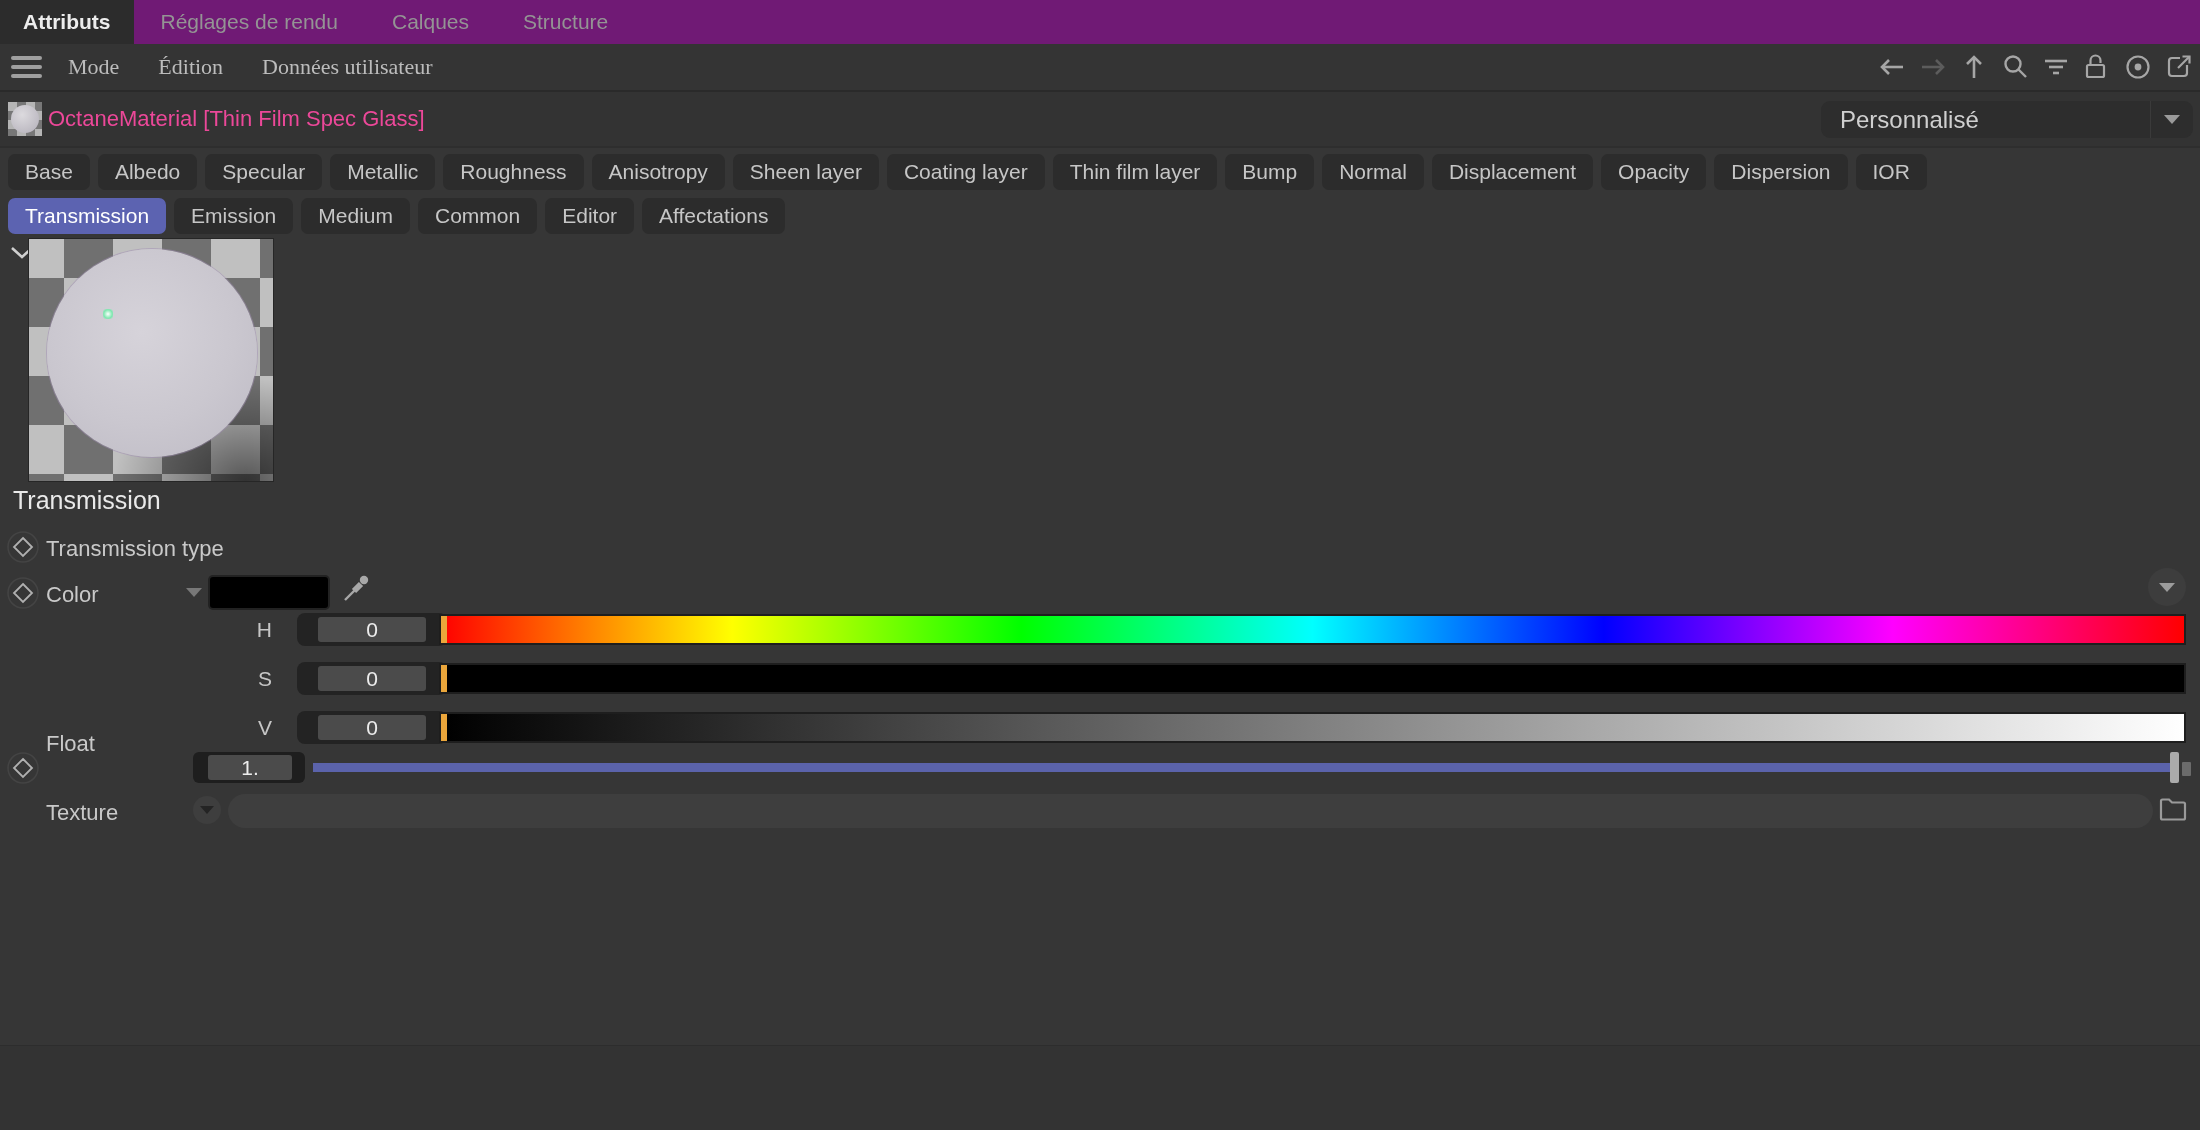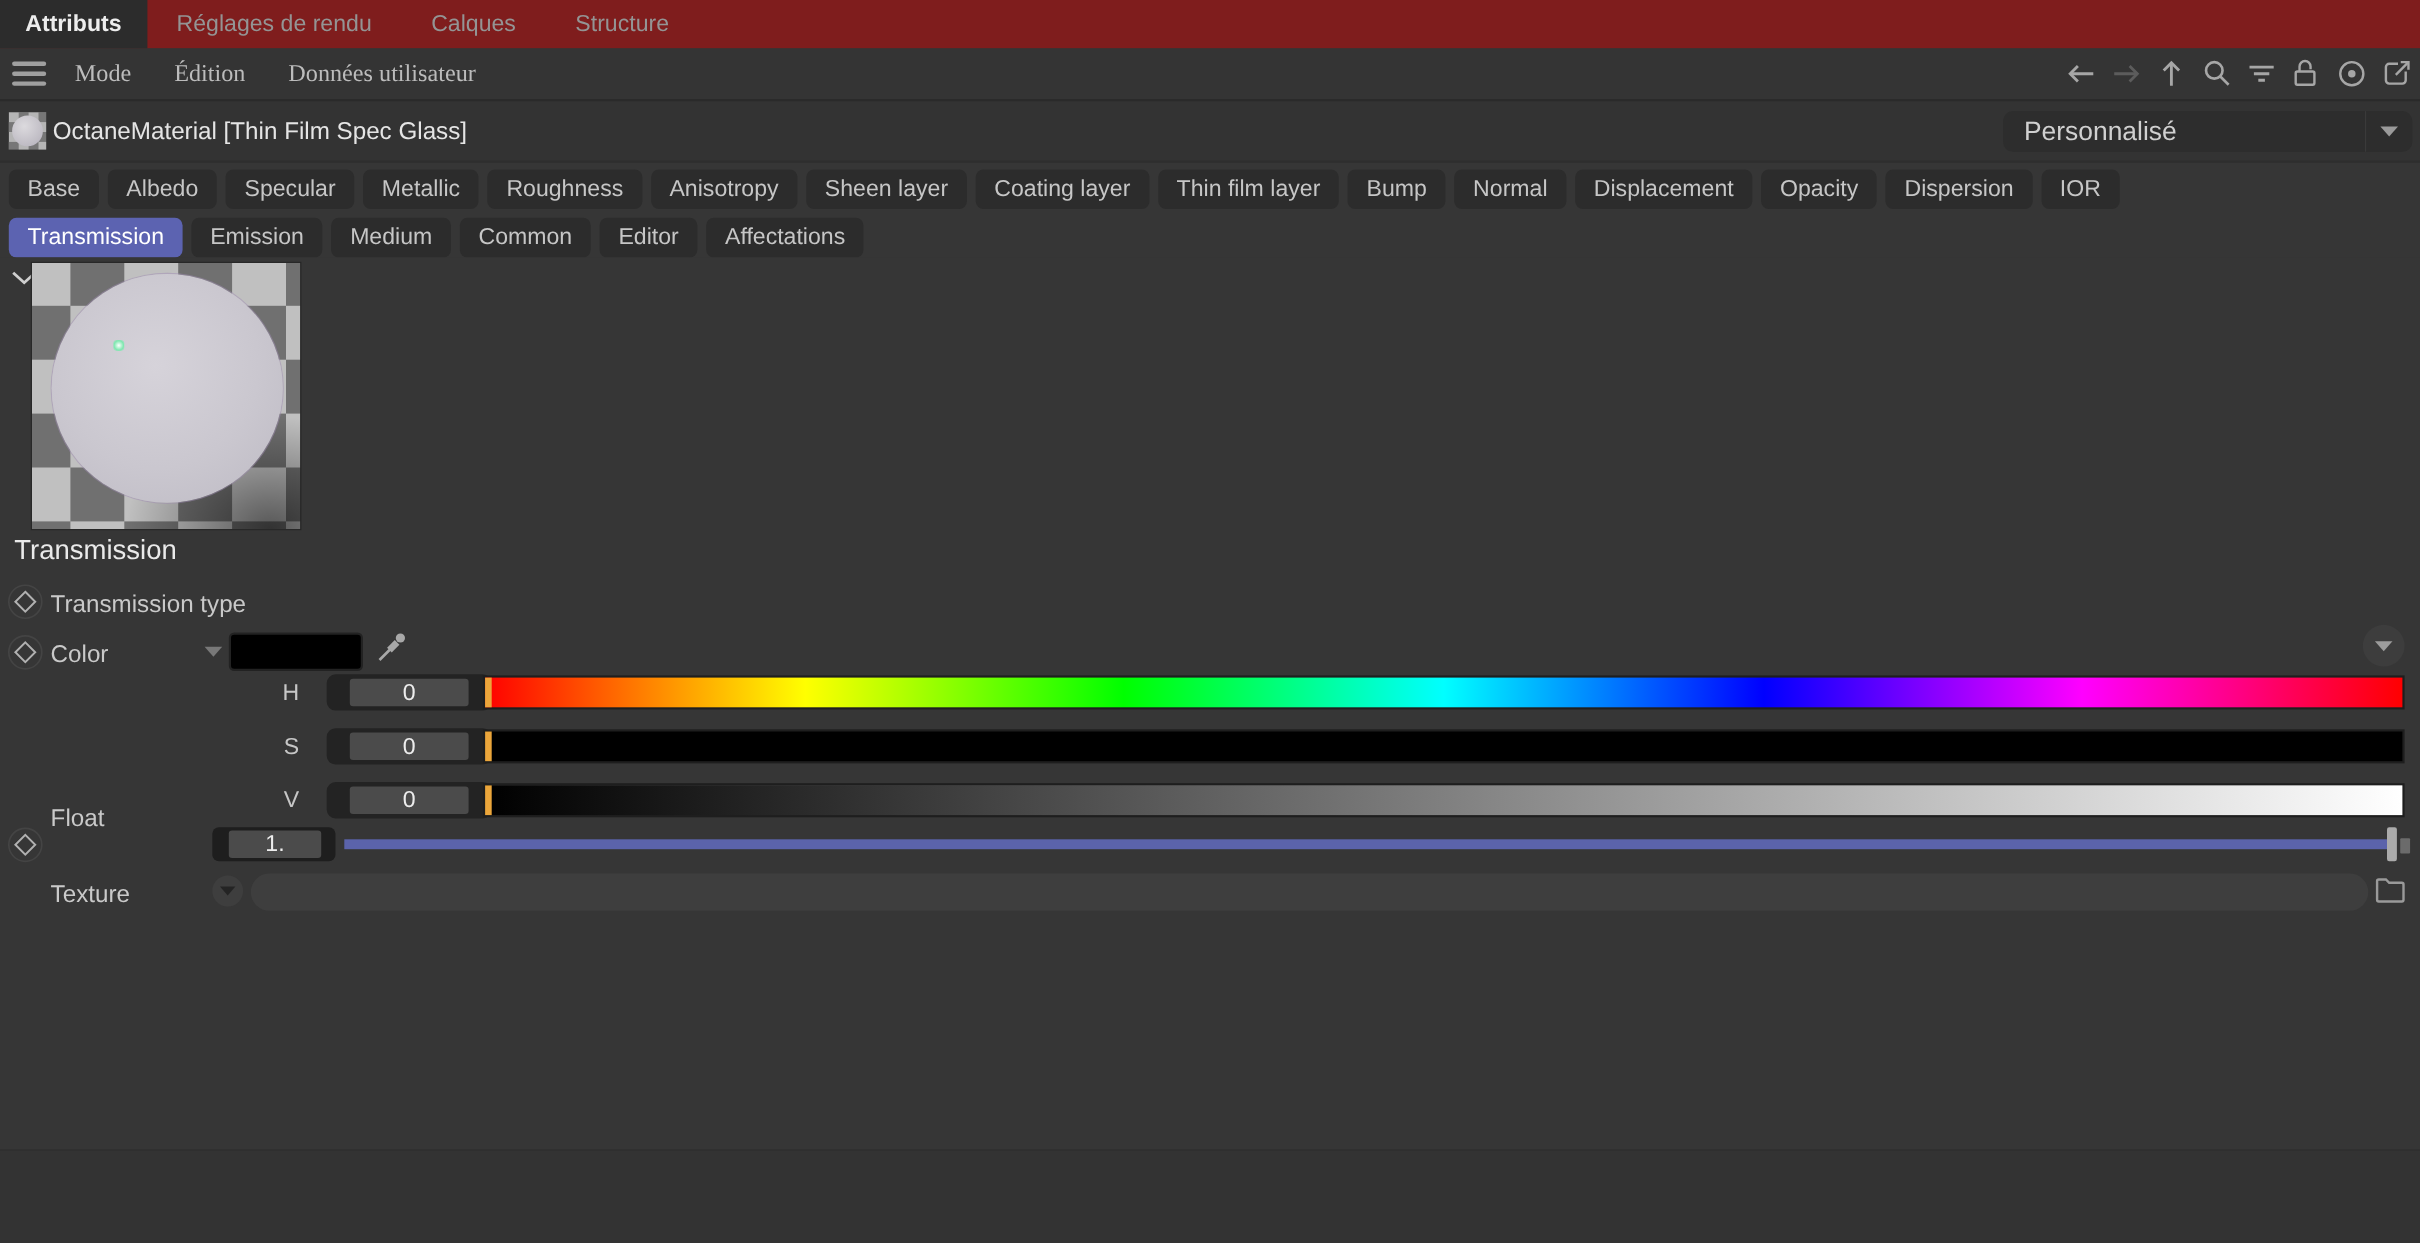--- a/index.html
+++ b/index.html
@@ -1,38 +1,38 @@
 <!DOCTYPE html>
 <html><head>
 <meta charset="utf-8">
 <style>
   html,body{margin:0;padding:0;background:#363636;}
   .screen{position:relative;width:2200px;height:1130px;overflow:hidden;
     font-family:"Liberation Sans",sans-serif;background:#363636;-webkit-font-smoothing:antialiased;}
 
   
-  .topbar{position:absolute;left:0;top:0;width:2200px;height:44px;background:#7f1d1d;display:flex;align-items:stretch;}
+  .topbar{position:absolute;left:0;top:0;width:2200px;height:44px;background:#701a75;display:flex;align-items:stretch;}
   .top-tab{display:flex;align-items:center;padding:0 27px;font-size:21px;color:#949494;cursor:default;}
   .top-tab.active{background:#2c2c2c;color:#ededed;font-weight:bold;padding:0 23px;}
 
   
   .toolbar{position:absolute;left:0;top:44px;width:2200px;height:46px;background:#343434;display:flex;align-items:center;}
   .hamburger{margin:0 26px 0 11px;display:flex;flex-direction:column;gap:5px;}
   .hamburger span{display:block;width:31px;height:4px;border-radius:2px;background:#9f9f9f;}
   .menu-item{font-size:22px;color:#bcbcbc;margin-right:39px;font-family:Liberation Serif, serif;}
   .tb-icons{margin-left:auto;display:flex;align-items:center;gap:11px;padding-right:6px;}
   .tb-icon{width:30px;height:30px;display:flex;align-items:center;justify-content:center;}
 
   
   .title-row{position:absolute;left:0;top:90px;width:2200px;height:56px;background:#333333;border-top:2px solid #2a2a2a;box-sizing:border-box;}
   .mat-thumb{position:absolute;left:8px;top:10px;width:34px;height:34px;overflow:hidden;
     background:repeating-conic-gradient(#777 0% 25%, #b5b5b5 0% 50%) 0 0/18px 18px;}
   .mat-thumb::after{content:"";position:absolute;left:3px;top:3px;width:28px;height:28px;border-radius:50%;
     background:radial-gradient(circle at 40% 35%, #dcdade, #bfbcc4 70%, #b0a6ba);}
-  .mat-title{position:absolute;left:48px;top:0;height:54px;line-height:54px;font-size:22px;color:#e5e5e5;}
+  .mat-title{position:absolute;left:48px;top:0;height:54px;line-height:54px;font-size:22px;color:#ec4899;}
   .preset{position:absolute;right:7px;top:9px;width:372px;height:37px;background:#2d2d2d;border-radius:9px;display:flex;align-items:center;}
   .preset-label{flex:1;padding-left:19px;font-size:24px;color:#d0d0d0;}
   .preset-arrow{width:42px;height:100%;display:flex;align-items:center;justify-content:center;border-left:1px solid #3a3a3a;}
   .tri-down{width:0;height:0;border-left:8px solid transparent;border-right:8px solid transparent;border-top:9px solid #9a9a9a;}
 
   
   .tabs-row{position:absolute;left:0;width:2200px;height:44px;display:flex;align-items:flex-end;gap:8px;padding-left:8px;box-sizing:border-box;background:#363636;}
   #tabs-row-1{top:146px;border-top:2px solid #2e2e2e;}
   #tabs-row-2{top:190px;}
   .chip{height:36px;border-radius:7px;background:#2c2c2c;color:#c6c6c6;font-size:21px;display:flex;align-items:center;padding:0 17px;white-space:nowrap;}

